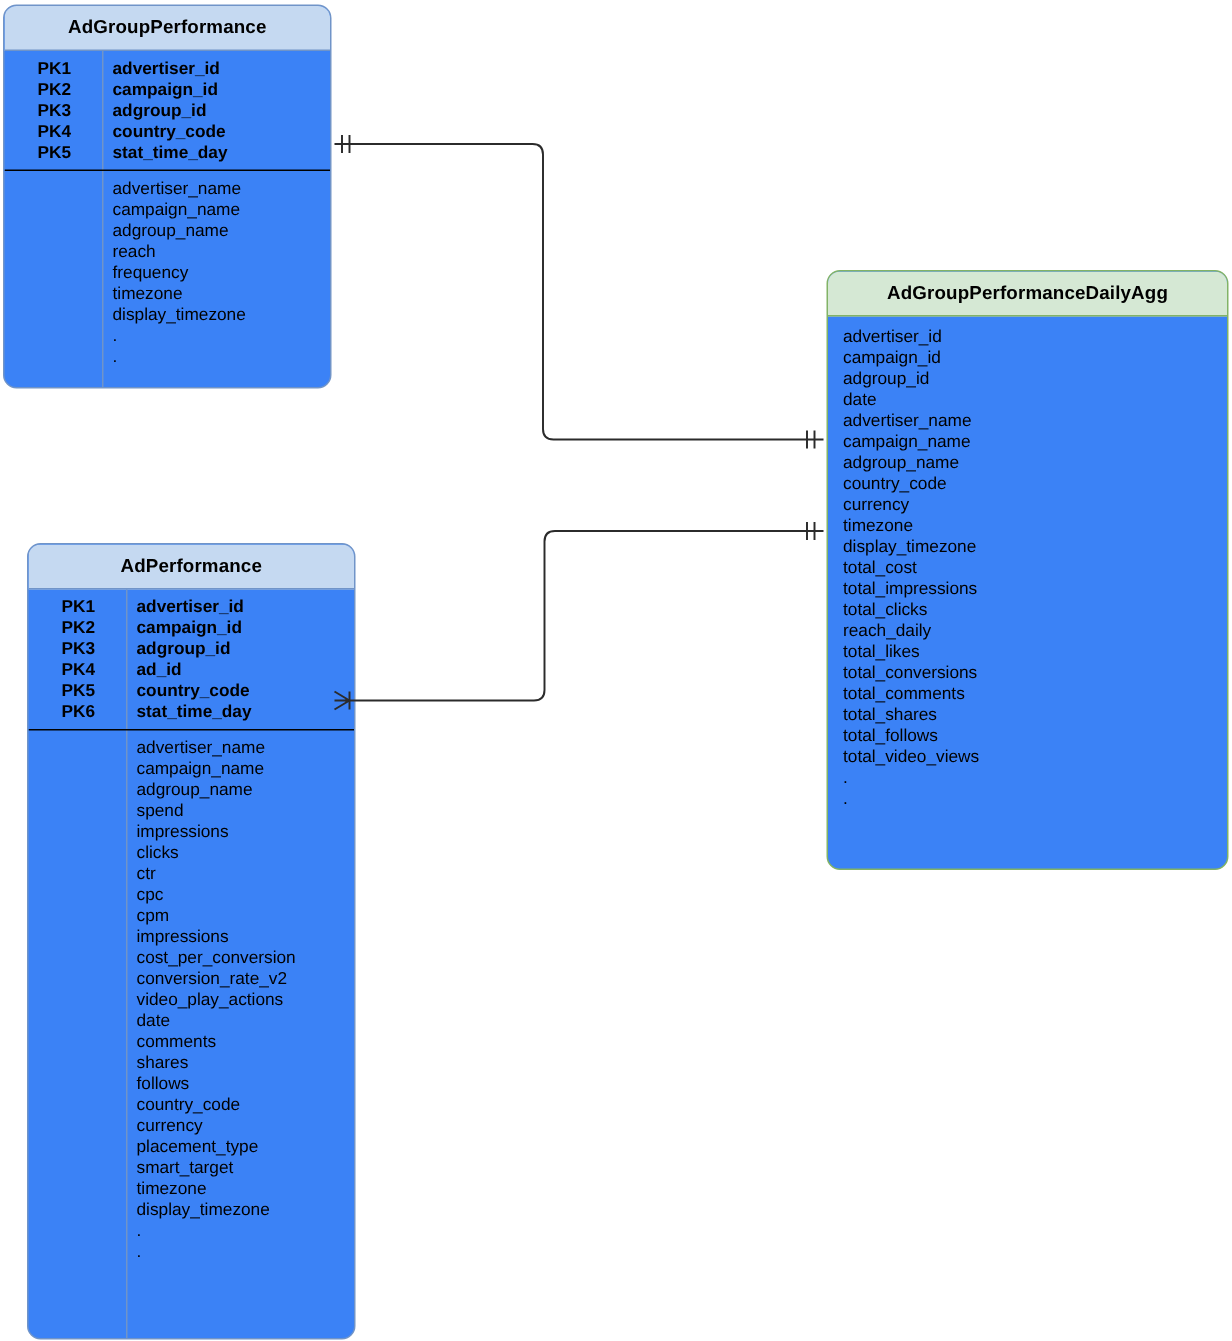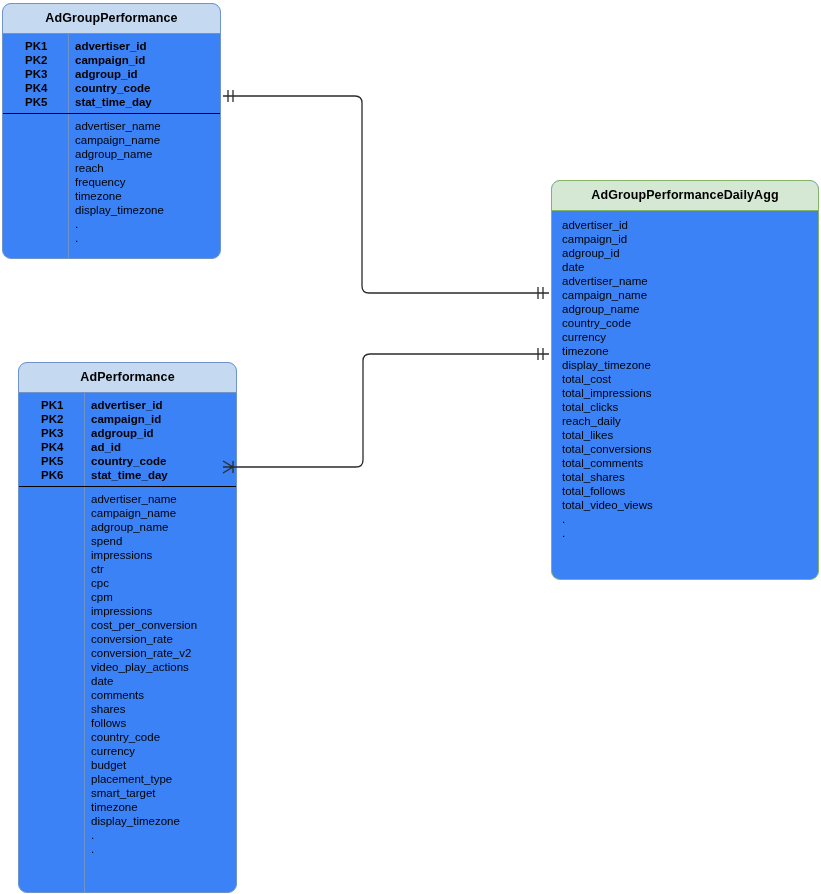--- a/index.html
+++ b/index.html
@@ -245,38 +245,38 @@
         <div class="row">
             <span class="fname">adgroup_name</span>
           </div>
         <div class="row">
             <span class="fname">spend</span>
           </div>
         <div class="row">
             <span class="fname">impressions</span>
           </div>
         <div class="row">
+            <span class="fname">clicks</span>
+          </div>
+        <div class="row">
             <span class="fname">ctr</span>
           </div>
         <div class="row">
             <span class="fname">cpc</span>
           </div>
         <div class="row">
             <span class="fname">cpm</span>
           </div>
         <div class="row">
             <span class="fname">impressions</span>
           </div>
         <div class="row">
             <span class="fname">cost_per_conversion</span>
           </div>
         <div class="row">
-            <span class="fname">conversion_rate</span>
-          </div>
-        <div class="row">
             <span class="fname">conversion_rate_v2</span>
           </div>
         <div class="row">
             <span class="fname">video_play_actions</span>
           </div>
         <div class="row">
             <span class="fname">date</span>
           </div>
         <div class="row">
             <span class="fname">comments</span>
@@ -285,23 +285,20 @@
             <span class="fname">shares</span>
           </div>
         <div class="row">
             <span class="fname">follows</span>
           </div>
         <div class="row">
             <span class="fname">country_code</span>
           </div>
         <div class="row">
             <span class="fname">currency</span>
-          </div>
-        <div class="row">
-            <span class="fname">budget</span>
           </div>
         <div class="row">
             <span class="fname">placement_type</span>
           </div>
         <div class="row">
             <span class="fname">smart_target</span>
           </div>
         <div class="row">
             <span class="fname">timezone</span>
           </div>

